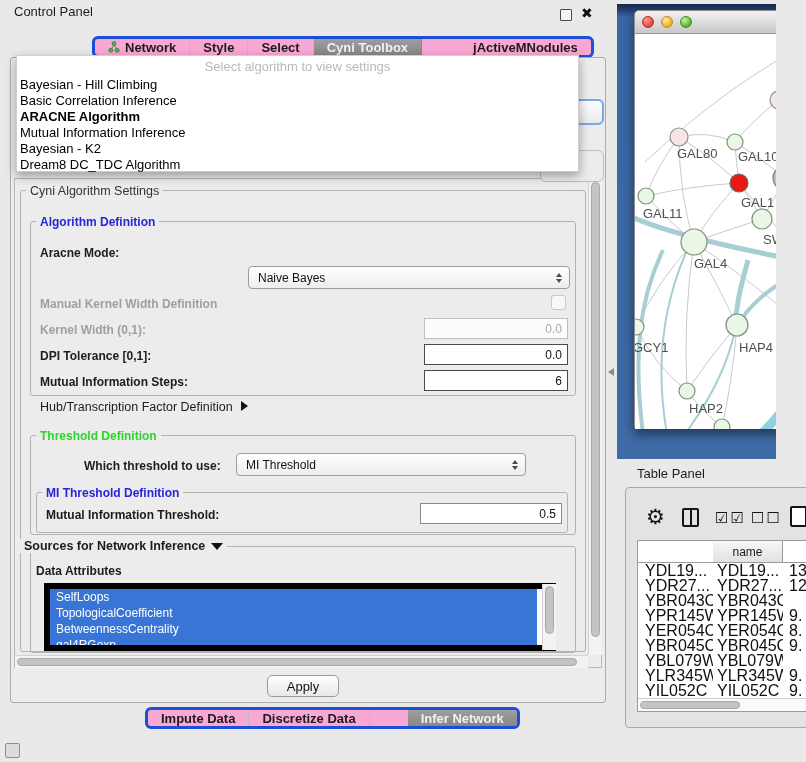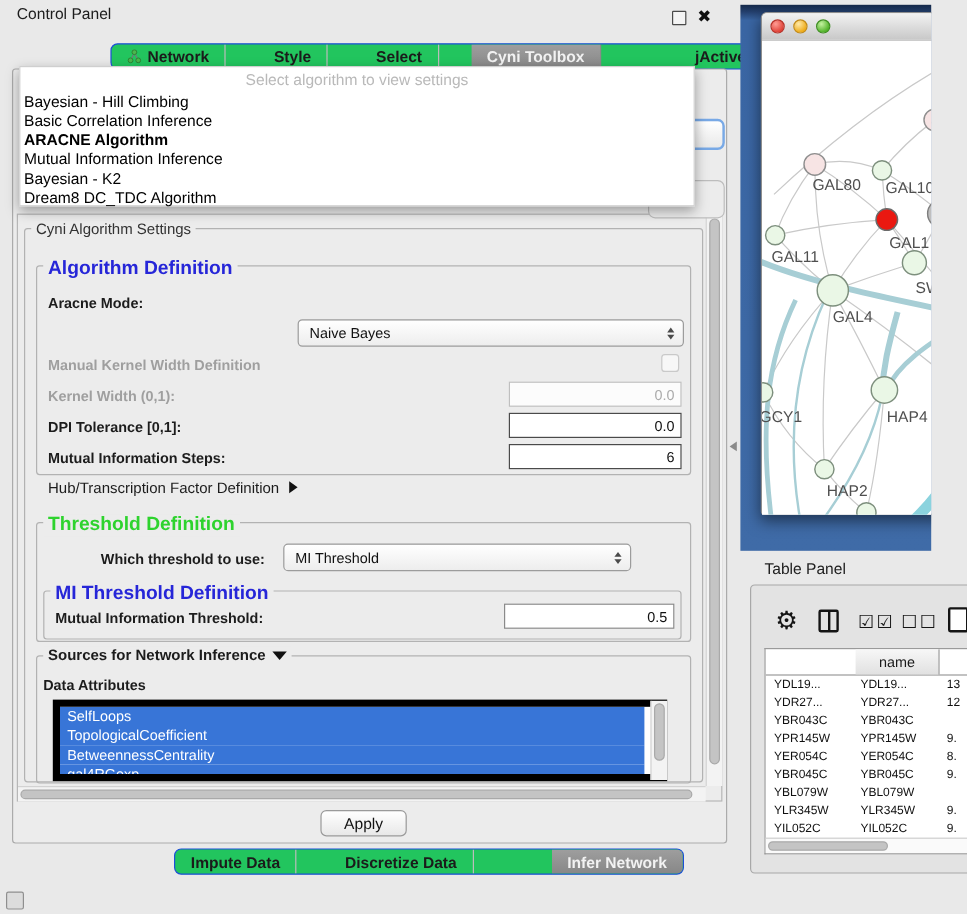--- a/index.html
+++ b/index.html
@@ -5,21 +5,21 @@
   html,body{margin:0;padding:0;}
   body{font-family:"Liberation Sans","DejaVu Sans",sans-serif;background:#e9e9e9;}
   #app{position:relative;width:806px;height:762px;background:#e9e9e9;overflow:hidden;}
 
   
   #cp-titlebar{position:absolute;left:0;top:6;width:618px;height:24px;}
   #cp-title{position:absolute;left:14px;top:4px;font-size:13px;color:#1d1d1d;}
   #cp-float{position:absolute;left:560px;top:9px;width:10px;height:10px;border:1.5px solid #4a4a4a;border-radius:1px;background:#f4f4f4;}
   #cp-close{position:absolute;left:581px;top:5px;font-size:14px;font-weight:bold;color:#111;}
 
-  .tabbar{position:absolute;display:flex;height:22px;border:1px solid #1d4ed8;border-radius:6px;overflow:hidden;background:#22c55e;box-sizing:border-box;gap:27px;}
+  .tabbar{position:absolute;display:flex;height:22px;border:3px solid #1d4ed8;border-radius:6px;overflow:hidden;background:#f9a8d4;box-sizing:border-box;}
   .tab{display:flex;align-items:center;gap:5px;padding:0 13px;font-size:13px;font-weight:bold;color:#1b1b1b;border-right:1px solid #bcbcbc;white-space:nowrap;}
   .tab:last-child{border-right:none;margin-left:38px;}
   .tab.selected{background:linear-gradient(#9e9e9e,#878787);color:#f2f2f2;border-right-color:#8a8a8a;}
   #top-tabs{left:92px;top:36px;}
   #bottom-tabs{left:145px;top:707px;}
 
   #cp-panel{position:absolute;left:10px;top:57px;width:596px;height:646px;border:1px solid #ababab;border-radius:3px;background:#ececec;box-sizing:border-box;}
 
   
   #combo-behind{position:absolute;left:558px;top:99px;width:46px;height:26px;border:2px solid #78a9e6;border-radius:6px;background:linear-gradient(#fff,#e9e9e9);box-sizing:border-box;z-index:5;}
@@ -31,21 +31,21 @@
   .algo-item{height:16px;line-height:16px;font-size:13px;color:#000;padding-left:3px;white-space:nowrap;}
   .algo-item.selected{font-weight:bold;}
 
   
   #scrollpane{position:absolute;left:14px;top:178px;width:588px;height:490px;border:1px solid #b7b7b7;background:#ececec;box-sizing:border-box;}
   .sb-v{position:absolute;background:#f3f3f3;border-left:1px solid #d2d2d2;}
   .sb-h{position:absolute;background:#f3f3f3;border-top:1px solid #d2d2d2;}
   .thumb{position:absolute;background:#c4c4c4;border:1px solid #a9a9a9;border-radius:6px;box-sizing:border-box;}
 
   .groupbox{position:absolute;border:1px solid #b2b2b2;border-radius:3px;}
-  .grouplabel{position:absolute;background:#ececec;padding:0 4px;font-size:16px;font-weight:bold;color:#333;white-space:nowrap;z-index:2;}
+  .grouplabel{position:absolute;background:#ececec;padding:0 4px;font-size:12px;font-weight:bold;color:#333;white-space:nowrap;z-index:2;}
   .grouplabel.blue{color:#2626d8;}
   .grouplabel.green{color:#2ed32e;}
   .grouplabel.plain{color:#1c1c1c;font-size:12.5px;}
 
   .lbl{position:absolute;font-size:12px;font-weight:bold;color:#1c1c1c;white-space:nowrap;}
   .lbl.dis{color:#9f9f9f;}
   .lbl.reg{font-weight:normal;font-size:12.5px;}
 
   .combo{position:absolute;background:linear-gradient(#ffffff,#ededed);border:1px solid #9c9c9c;border-radius:4px;font-size:12px;color:#111;display:flex;align-items:center;padding-left:9px;box-sizing:border-box;}
   .arrows{position:absolute;right:7px;top:50%;transform:translateY(-50%);display:flex;flex-direction:column;gap:2px;}
@@ -82,21 +82,21 @@
   #tp-panel{position:absolute;left:625px;top:487px;width:190px;height:241px;background:#e3e3e3;border:1px solid #a8a8a8;border-radius:4px;box-sizing:border-box;}
   .tp-icon{position:absolute;color:#141414;}
   #icon-columns{left:682px;top:508px;width:17px;height:19px;border:2px solid #141414;border-radius:2px;box-sizing:border-box;}
   #icon-columns::after{content:"";position:absolute;left:6px;top:0;width:2px;height:15px;background:#141414;}
   #icon-page{left:790px;top:506px;width:17px;height:21px;border:2px solid #141414;border-radius:2px;background:#fff;box-sizing:border-box;}
   #tp-table{position:absolute;left:637px;top:540px;width:170px;height:172px;background:#fff;border:1px solid #9a9a9a;border-right:none;overflow:hidden;box-sizing:border-box;}
   #tp-header{display:flex;height:21px;border-bottom:1px solid #9a9a9a;}
   .tp-hcell{font-size:12px;color:#1a1a1a;display:flex;align-items:center;justify-content:center;border-right:1px solid #9a9a9a;background:linear-gradient(#f7f7f7,#e1e1e1);box-sizing:border-box;overflow:hidden;white-space:nowrap;}
   .tp-hcell.hl{background:#b9dcea;margin-top:48px;}
   #tp-rows{height:138px;overflow:hidden;}
-  .tp-row{display:flex;height:15px;font-size:10px;color:#101010;align-items:center;}
+  .tp-row{display:flex;height:15px;font-size:16px;color:#101010;align-items:center;}
   .tp-cell{overflow:hidden;white-space:nowrap;box-sizing:border-box;}
   .tp-c0{width:75px;padding-left:7px;}
   .tp-c1{width:70px;padding-left:4px;}
   .tp-c2{flex:1;padding-left:6px;}
   #tp-hscroll{position:absolute;left:0;bottom:0;width:100%;height:12px;background:#fafafa;border-top:1px solid #cfcfcf;}
 
   #float-icon{position:absolute;left:5px;top:743px;width:15px;height:15px;border:1.5px solid #8f8f8f;border-radius:2px;background:#dcdcdc;box-sizing:border-box;}
 </style>
 </head>
 <body>
@@ -202,21 +202,21 @@
         <span class="tri-dn"></span>
       </span>
   </div>
 
   <div class="groupbox" style="left:36px;top:492px;width:530px;height:39px;"></div>
   <div class="grouplabel blue" style="left:42px;top:486px;">MI Threshold Definition</div>
   <div class="lbl" style="left:46px;top:508px;">Mutual Information Threshold:</div>
   <div class="field mid" style="left:420px;top:503px;width:142px;height:21px;">0.5</div>
 
   <div class="groupbox" style="left:30px;top:546px;width:544px;height:105px;"></div>
-  <div class="grouplabel plain" style="left:36px;top:539px;">
+  <div class="grouplabel plain" style="left:20px;top:539px;">
     <span>Sources for Network Inference</span><span class="tri-down-b"></span>
   </div>
   <div class="lbl" style="left:36px;top:564px;">Data Attributes</div>
   <div id="attr-list">
       <div class="attr-item">SelfLoops</div>
       <div class="attr-item">TopologicalCoefficient</div>
       <div class="attr-item">BetweennessCentrality</div>
       <div class="attr-item">gal4RGexp</div>
     </div>
   <div class="sb-v" style="left:542px;top:584px;width:13px;height:66px;">

